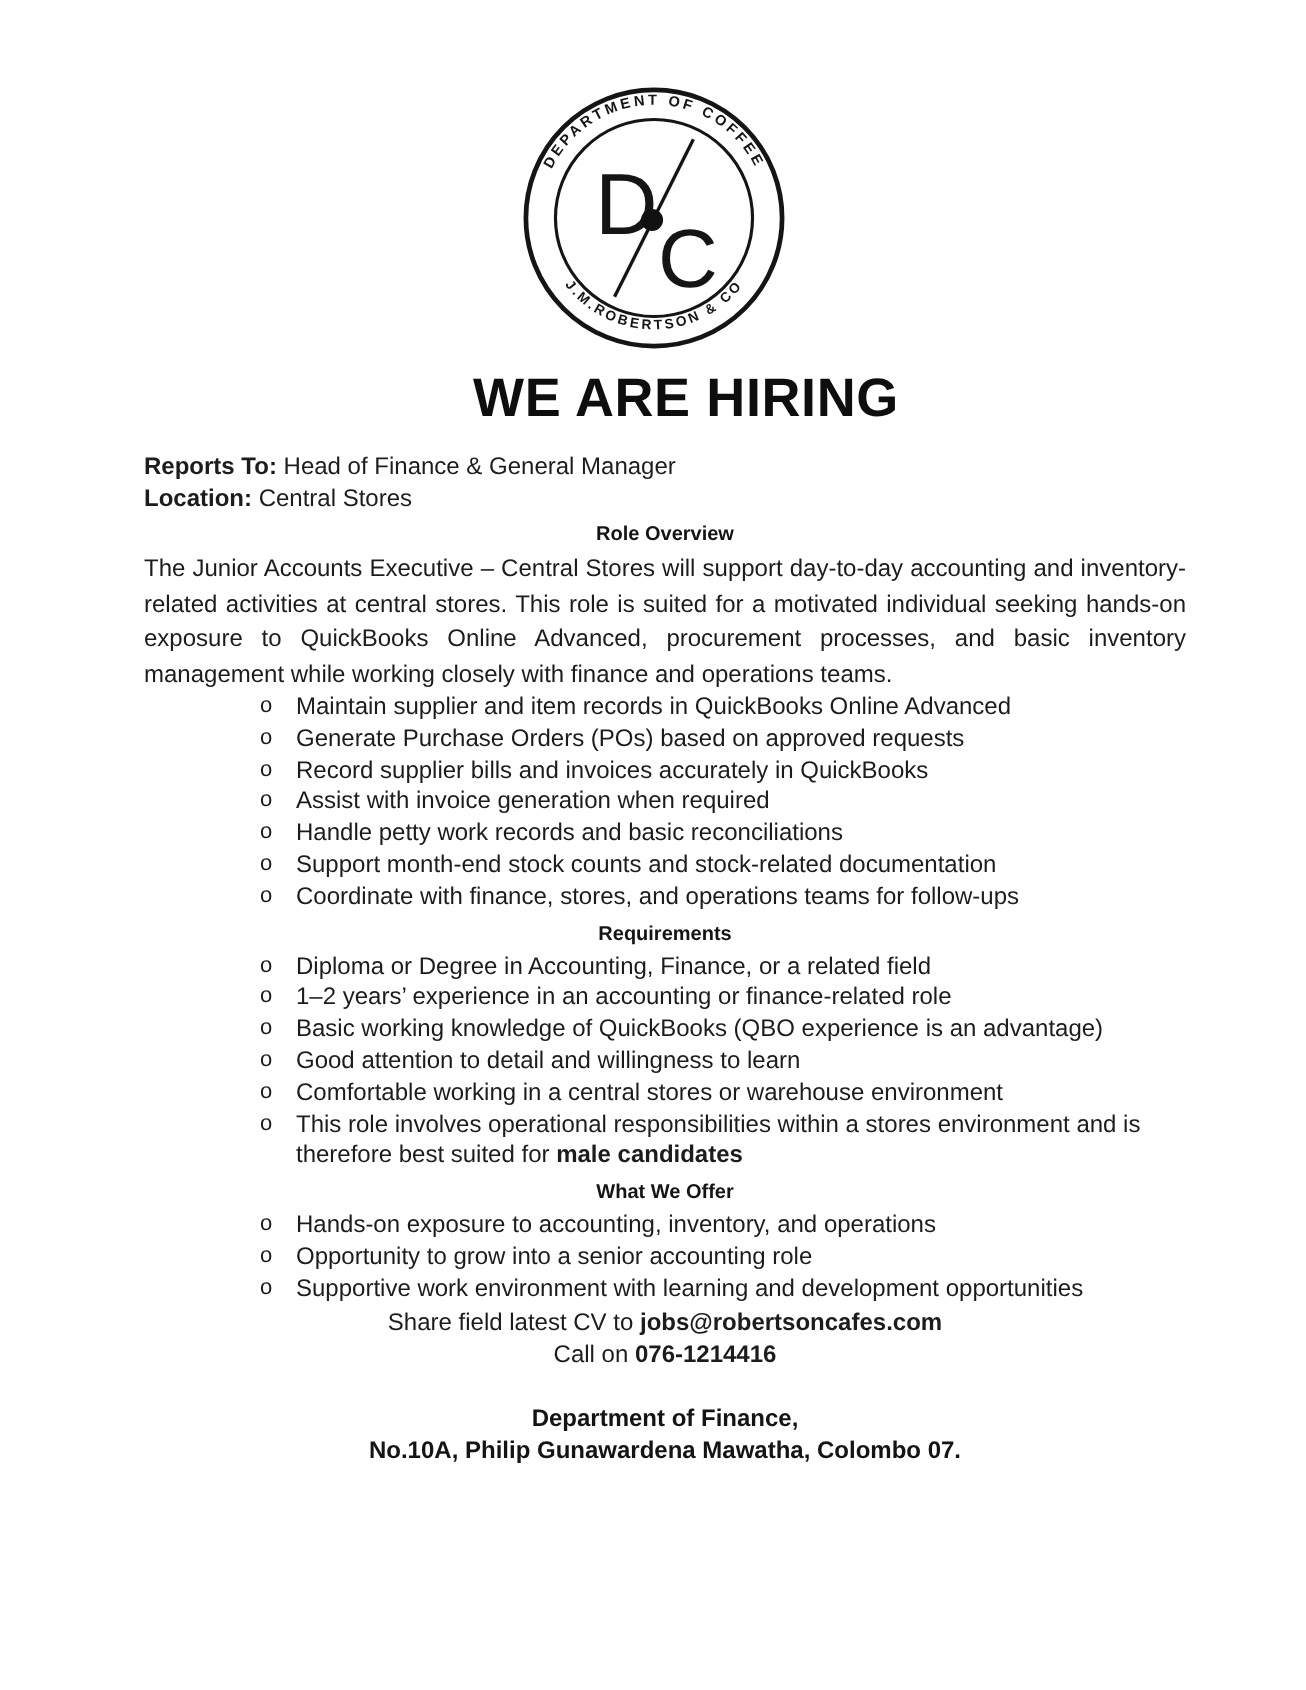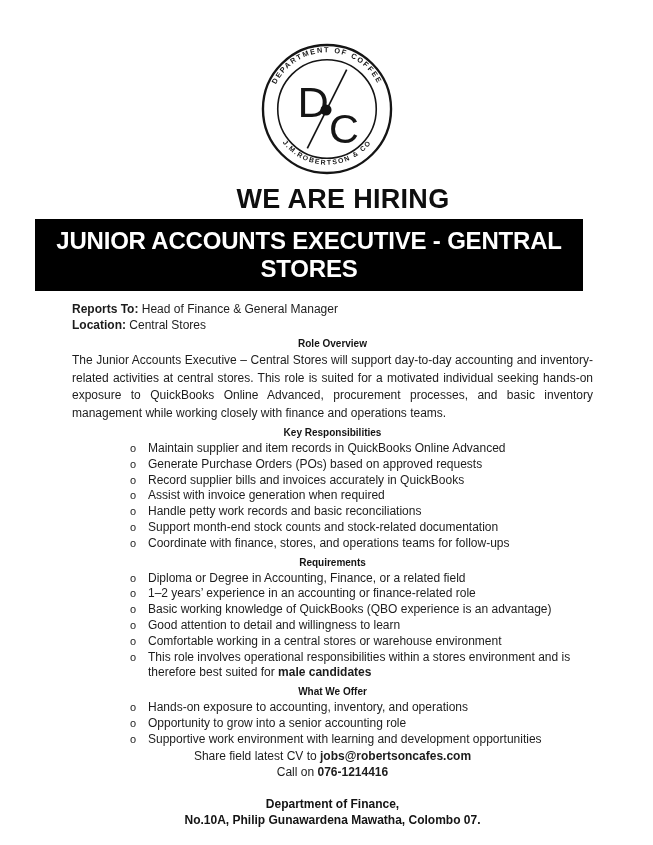--- a/index.html
+++ b/index.html
@@ -49,31 +49,29 @@
       </text>
       <text x="38" y="76" font-size="44" font-weight="400" fill="#151515" font-family="Liberation Sans, sans-serif">D</text>
       <text x="70" y="103" font-size="42" font-weight="400" fill="#151515" font-family="Liberation Sans, sans-serif">C</text>
       <line x1="48" y1="108" x2="88" y2="28" stroke="#151515" stroke-width="1.7"></line>
       <circle cx="67" cy="69" r="5.6" fill="#111"></circle>
     </svg>
   </div>
 
   <div class="hiring">WE ARE HIRING</div>
 
-  <div class="banner" style="background: rgb(0, 0, 0); color: rgb(255, 255, 255);">JUNIOR ACCOUNTS EXECUTIVE - GENTRAL STORES</div>
 
   <div class="content">
 
     <div class="meta"><span class="b">Reports To: </span><span>Head of Finance &amp; General Manager</span></div>
     <div class="meta"><span class="b">Location: </span><span>Central Stores</span></div>
 
     <div class="sec-title">Role Overview</div>
     <div class="para">The Junior Accounts Executive – Central Stores will support day-to-day accounting and inventory-related activities at central stores. This role is suited for a motivated individual seeking hands-on exposure to QuickBooks Online Advanced, procurement processes, and basic inventory management while working closely with finance and operations teams.</div>
 
-    <div class="sec-title">Key Responsibilities</div>
     <div class="list">
         <div class="bullet-item">
           <span class="bullet-marker">o</span>
           <span class="bullet-text"><span>Maintain supplier and item records in QuickBooks Online Advanced</span></span>
         </div>
         <div class="bullet-item">
           <span class="bullet-marker">o</span>
           <span class="bullet-text"><span>Generate Purchase Orders (POs) based on approved requests</span></span>
         </div>
         <div class="bullet-item">

